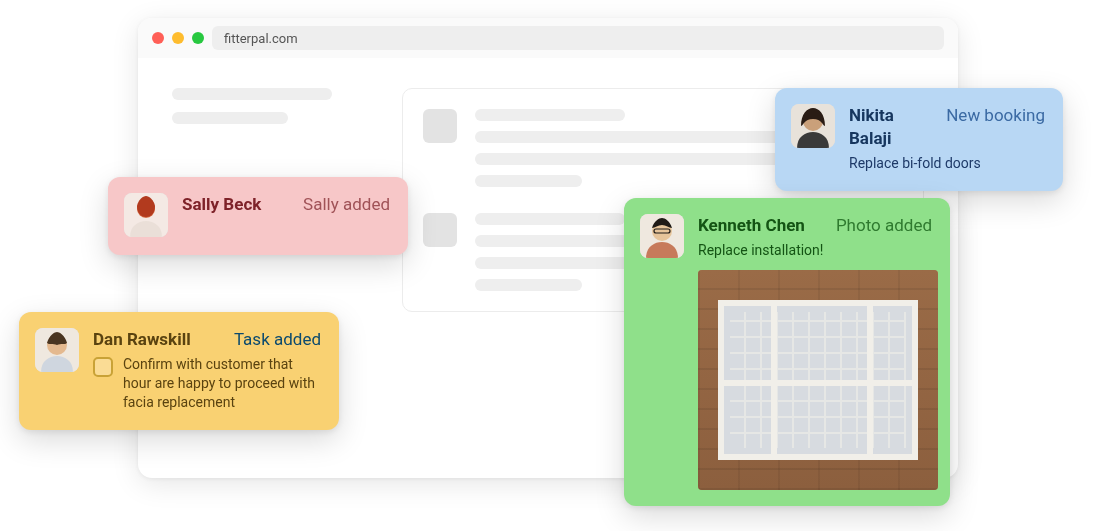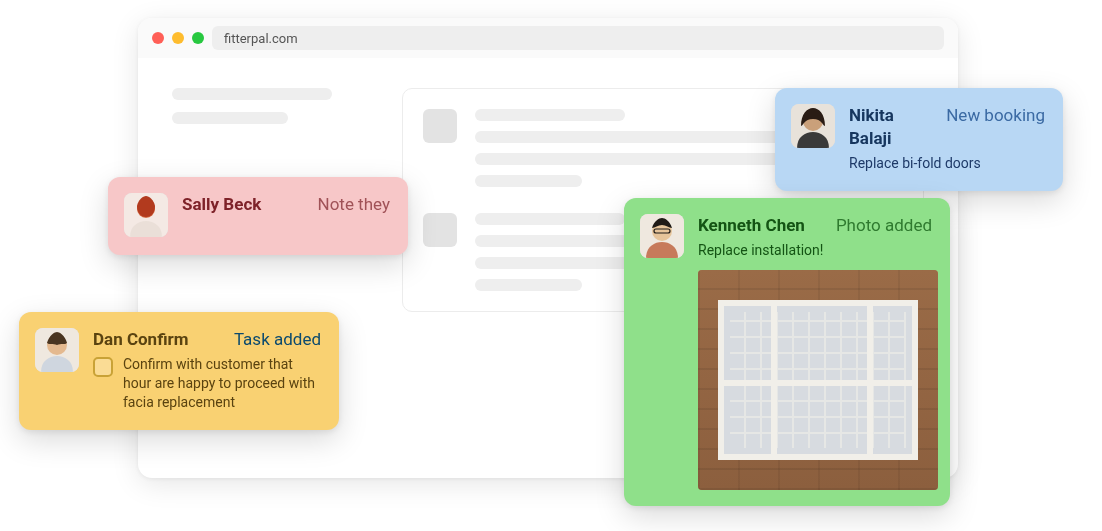--- a/index.html
+++ b/index.html
@@ -202,37 +202,37 @@
     <svg viewBox="0 0 44 44">
         <rect width="44" height="44" fill="#f4e9e4"></rect>
         <circle cx="22" cy="16" r="9" fill="#d6714a"></circle>
         <path d="M6 44c0-11 8-16 16-16s16 5 16 16z" fill="#eadfd8"></path>
         <path d="M13 13c1-6 6-10 9-10s8 4 9 10c0 6-3 11-9 11s-9-5-9-11z" fill="#b23a1e"></path>
       </svg>
   </div>
   <div class="card-body">
     <div class="card-head">
       <div class="name">Sally Beck</div>
-      <div class="badge">Note they</div>
+      <div class="badge">Sally added</div>
     </div>
   </div>
 </div>
 
 <div class="card card-yellow">
   <div class="avatar">
     <svg viewBox="0 0 44 44">
         <rect width="44" height="44" fill="#efe8df"></rect>
         <path d="M6 44c0-11 8-16 16-16s16 5 16 16z" fill="#cfd6df"></path>
         <circle cx="22" cy="17" r="10" fill="#e4b98f"></circle>
         <path d="M12 15c2-8 8-11 10-11s8 3 10 11c-2 2-6 0-10 2-4-2-8 0-10-2z" fill="#4a3521"></path>
       </svg>
   </div>
   <div class="card-body">
     <div class="card-head">
-      <div class="name">Dan Confirm</div>
+      <div class="name">Dan Rawskill</div>
       <div class="badge">Task added</div>
     </div>
     <div class="task-row">
       <div class="checkbox"></div>
       <div class="msg">Confirm with customer that hour are happy to proceed with facia replacement</div>
     </div>
   </div>
 </div>
 
 <div class="card card-blue">

